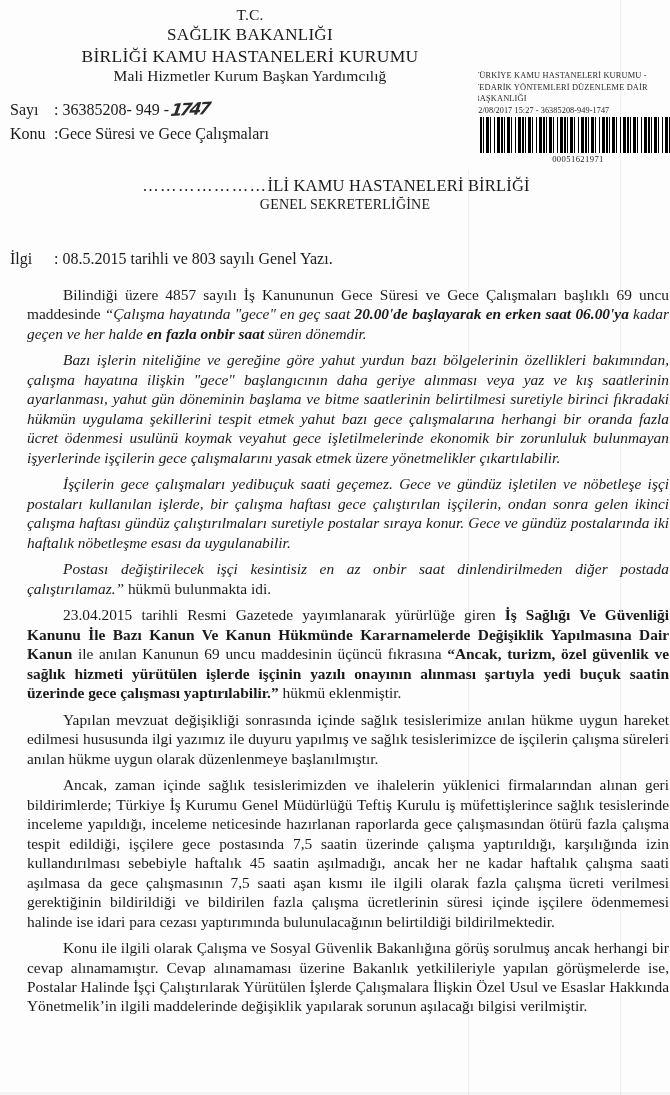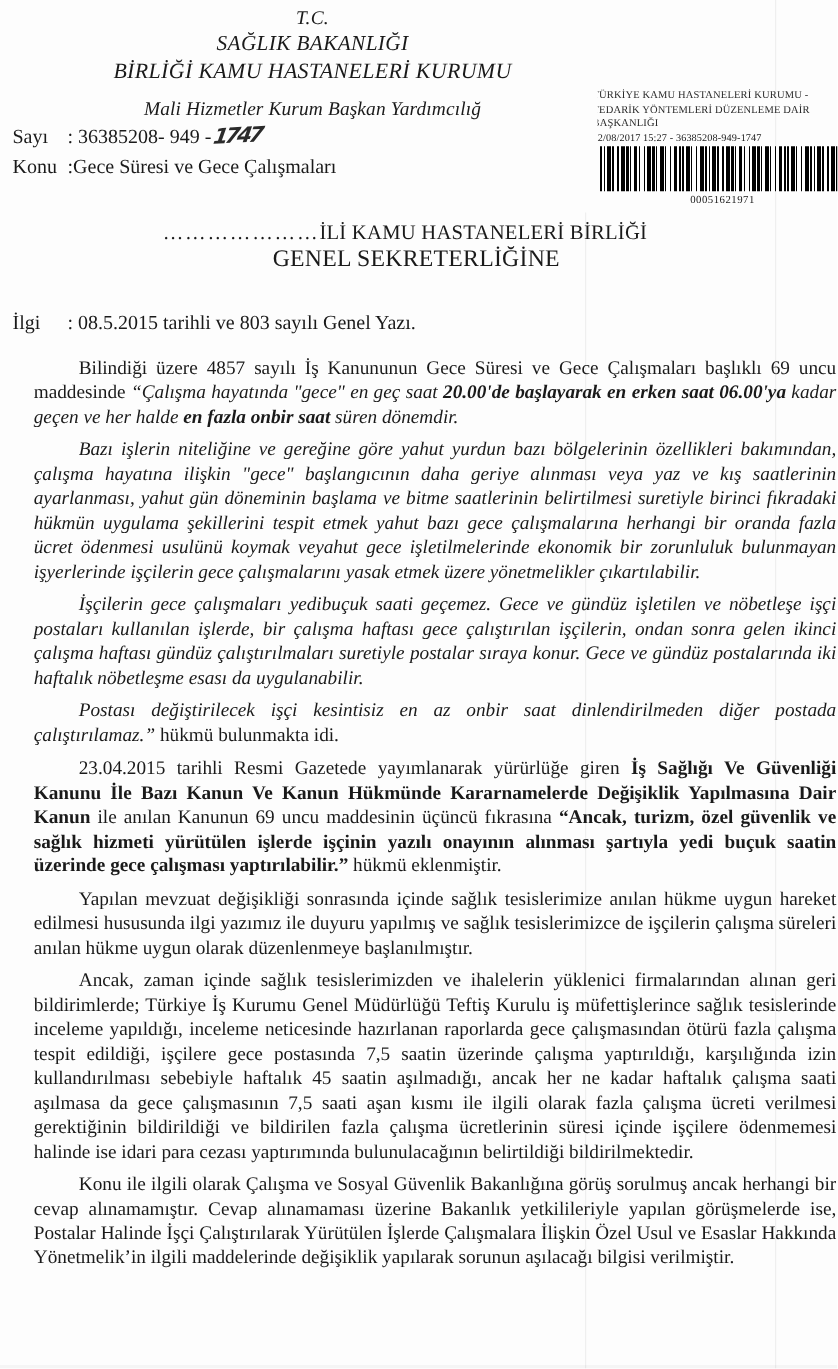--- a/index.html
+++ b/index.html
@@ -40,38 +40,37 @@
   }
 
   
   .letterhead {
     position: absolute;
     top: 6px;
     left: 0;
     width: 500px;
     text-align: center;
     line-height: 1.22;
-    font-style: italic;
   }
   .lh-tc {
     font-size: 15.5px;
     letter-spacing: 0.2px;
   }
   .lh-2 {
     font-size: 17px;
     letter-spacing: 0.3px;
   }
   .lh-3 {
     font-size: 17.5px;
     letter-spacing: 0.3px;
   }
   .lh-4 {
     font-size: 15.5px;
     letter-spacing: 0.1px;
-    margin-top: 12px;
+    margin-top: 0;
   }
 
   
   .meta-block {
     position: absolute;
     left: 10px;
     top: 97px;
     font-size: 16px;
     line-height: 1.45;
   }
@@ -140,31 +139,31 @@
     letter-spacing: 0.4px;
     margin-top: 1px;
     width: 196px;
     margin-left: 2px;
   }
 
   
   .addressee {
     position: absolute;
     top: 176px;
-    left: 4px;
+    left: 16px;
     width: 640px;
     text-align: center;
     line-height: 1.22;
   }
   .addressee-line1 {
     font-size: 16.5px;
     letter-spacing: 0.2px;
   }
   .addressee-line2 {
-    font-size: 19px;
+    font-size: 14px;
     letter-spacing: 0.2px;
     padding-left: 18px;
   }
   .dots {
     letter-spacing: 1.4px;
   }
 
   
   .ilgi {
     position: absolute;

